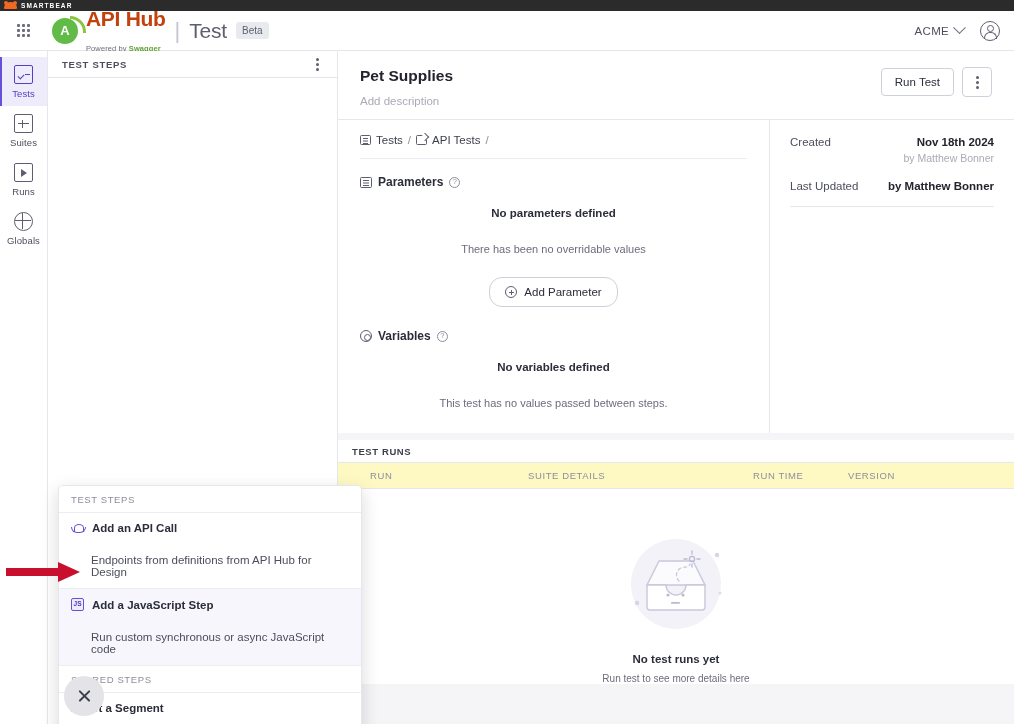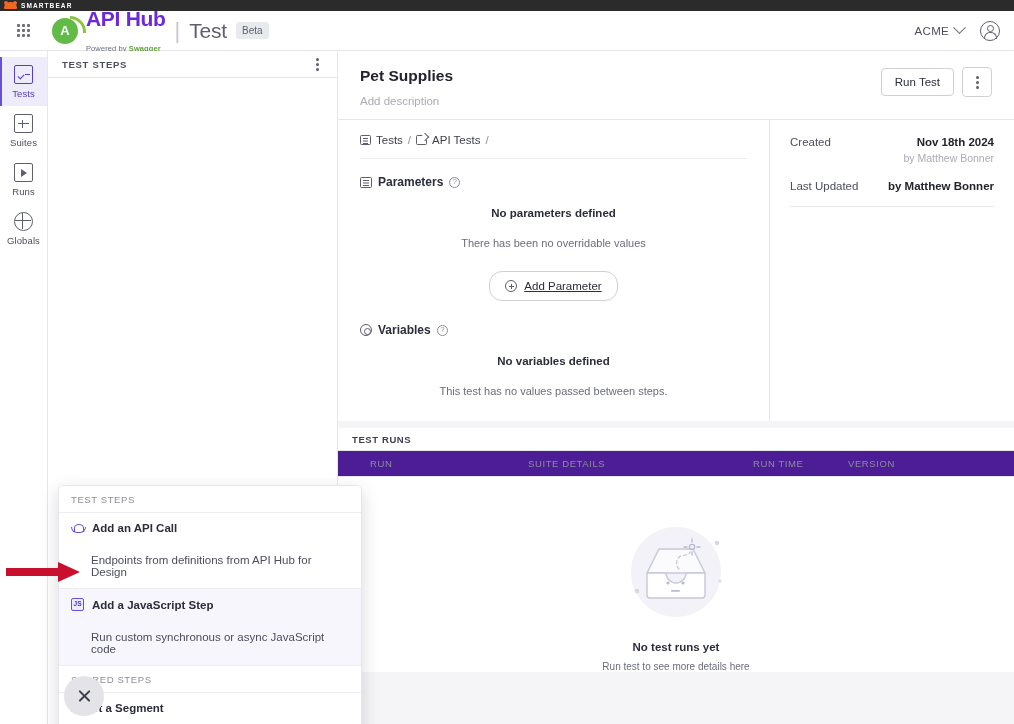--- a/index.html
+++ b/index.html
@@ -52,21 +52,21 @@
   .brand-logo:after {
     content: ""; position: absolute; width: 26px; height: 26px; border-radius: 50%;
     border: 3px solid #8bc53f; clip-path: polygon(50% 0, 100% 0, 100% 55%, 50% 55%);
     top: -2px; left: 2px;
   }
   .brand-logo span {
     color: #fff; font-weight: 700; font-size: 13px; z-index: 2; line-height: 1;
   }
   .brand-text { margin-left: 8px; line-height: 1; }
   .brand-title {
-    font-size: 21px; font-weight: 700; color: #6d28d9; letter-spacing: -0.3px;
+    font-size: 21px; font-weight: 700; color: #c2410c; letter-spacing: -0.3px;
   }
   .brand-sub {
     font-size: 7.5px; color: #6b6d7c; margin-top: 16px; letter-spacing: 0.1px;
   }
   .brand-sub b { color: #62a03a; }
   .hdr-divider {
     color: #c3c5cf; font-size: 22px; font-weight: 300; margin: 0 9px; line-height: 1;
   }
   .hdr-section {
     font-size: 21px; color: #5d5f6e; font-weight: 400; letter-spacing: -0.2px;
@@ -208,26 +208,26 @@
   .sec-icon-circ {
     width: 12px; height: 12px; border-radius: 50%; border: 1.2px solid #5d5f6e; position: relative;
   }
   .sec-icon-circ:before {
     content:""; position:absolute; left:2.6px; top:2.6px; width:5.2px; height:5.2px;
     border-radius:50%; border:1.2px solid #5d5f6e;
   }
 
   .empty-block { text-align: center; padding: 18px 0 6px; }
   .empty-title { font-size: 11.5px; font-weight: 700; color: #2b2d3b; }
-  .empty-sub { font-size: 11px; color: #6b6d7c; margin-top: 18px; }
+  .empty-sub { font-size: 11px; color: #6b6d7c; margin-top: 24px; }
   .add-param-wrap { text-align: center; margin-top: 16px; }
   .btn-add {
     display: inline-flex; align-items: center; gap: 7px;
     border: 1px solid #cfd1da; background: #fff; border-radius: 13px;
-    padding: 8px 15px; font-size: 11.5px; color: #2b2d3b; cursor: pointer; text-decoration: underline;
+    padding: 8px 15px; font-size: 11.5px; color: #2b2d3b; cursor: pointer;
   }
   .plus-circle {
     width: 12px; height: 12px; border-radius: 50%; border: 1.1px solid #5d5f6e; position: relative;
   }
   .plus-circle:before, .plus-circle:after {
     content:""; position:absolute; background:#5d5f6e;
   }
   .plus-circle:before { left:2.5px; top:4.7px; width:5px; height:1px; }
   .plus-circle:after { left:4.7px; top:2.5px; width:1px; height:5px; }
 
@@ -240,21 +240,21 @@
 
   
   .runs-wrap { background: #fff; margin-top: 7px; }
   .runs-head {
     height: 23px; display: flex; align-items: center; padding: 0 14px;
     border-bottom: 1px solid #e6e7ec;
   }
   .runs-title { font-size: 9.5px; font-weight: 700; color: #3d3f4d; letter-spacing: 0.6px; }
   .runs-cols {
     display: flex; align-items: center; height: 26px;
-    border-bottom: 1px solid #e6e7ec; background: #4c1d95;
+    border-bottom: 1px solid #e6e7ec; background: #fef9c3;
     font-size: 9.5px; color: #8c8e9a; letter-spacing: 0.6px;
   }
   .col-run { width: 190px; padding-left: 32px; }
   .col-suite { width: 225px; }
   .col-time { width: 95px; }
   .col-version { width: 90px; }
 
   .runs-empty { text-align: center; padding: 48px 0 0; }
   .runs-empty-title { font-size: 11.5px; font-weight: 700; color: #2b2d3b; margin-top: 16px; }
   .runs-empty-sub { font-size: 10px; color: #6b6d7c; margin-top: 8px; }

